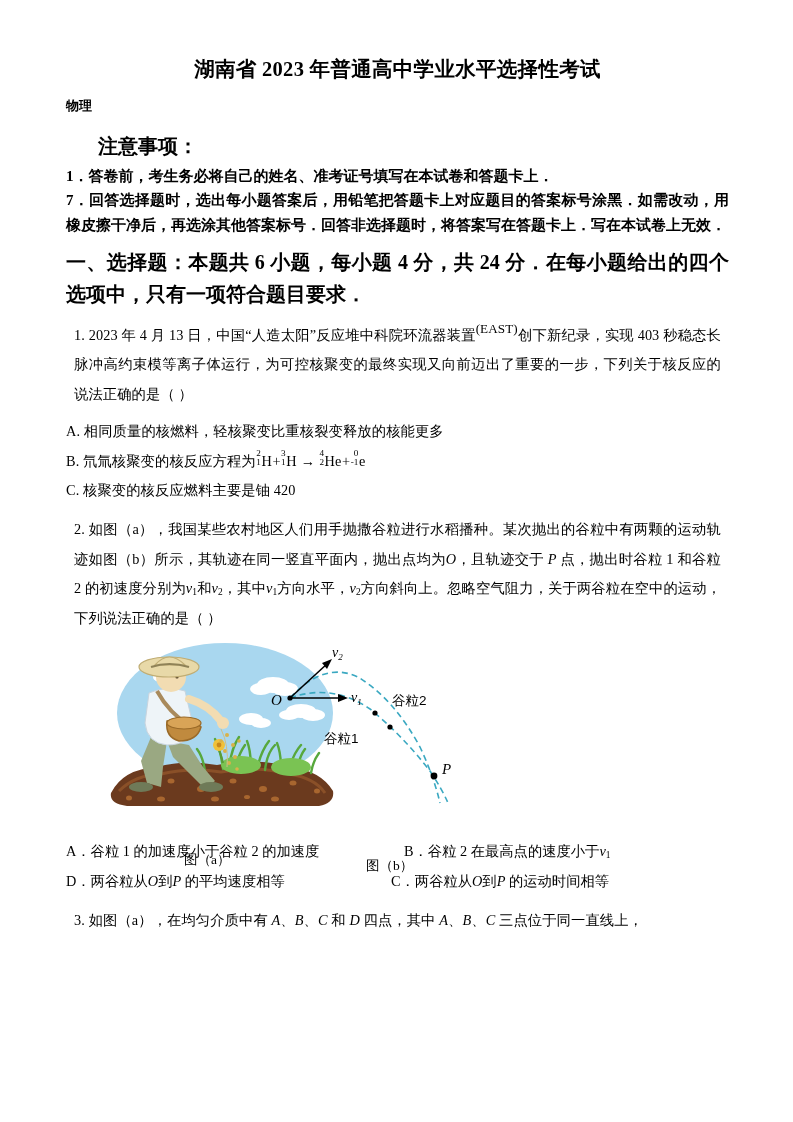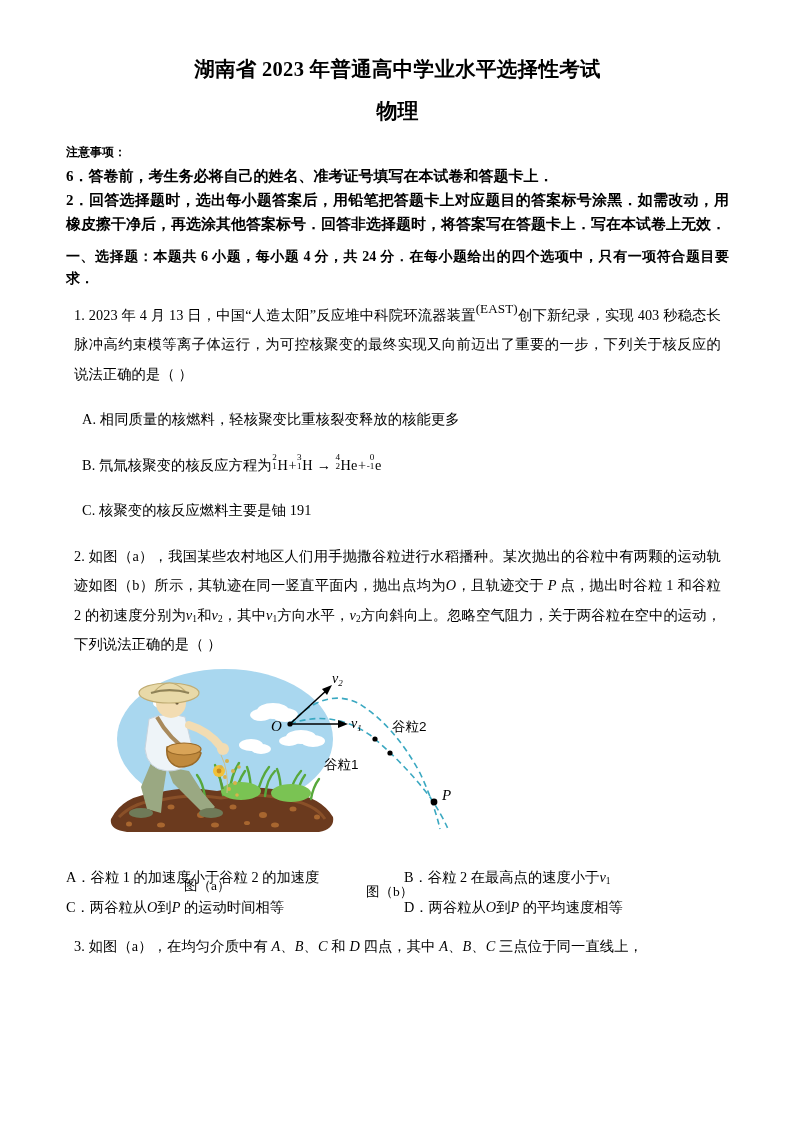--- a/index.html
+++ b/index.html
@@ -33,64 +33,64 @@
   
   .doc-title {
     text-align: center;
     font-size: 20.5px;
     font-weight: bold;
     letter-spacing: 0.3px;
     line-height: 1.35;
     margin: 0 0 2px 0;
   }
   .doc-subtitle {
-    text-align: center;
-    font-size: 21px;
+    font-size: 13px;
     font-weight: bold;
     line-height: 1.5;
     margin: 12px 0 16px 0;
   }
 
   
   .notice-head {
-    font-size: 12px;
+    font-size: 20px;
     font-weight: bold;
     line-height: 1.55;
     margin-bottom: 2px;
+    margin-left: 32px;
   }
   .notice-item {
     font-size: 15px;
     font-weight: bold;
     line-height: 1.62;
     text-align: justify;
     margin: 0;
   }
 
   
   .section-head {
-    font-size: 14px;
+    font-size: 20px;
     font-weight: bold;
     line-height: 1.62;
     text-align: justify;
     margin-top: 9px;
   }
 
   
   .question {
     font-size: 14.3px;
     line-height: 2.06;
     text-align: justify;
     margin-top: 10px;
     letter-spacing: 0.1px;
   }
   .q-stem { margin: 8px; }
   .opt {
     font-size: 14.3px;
     line-height: 2.06;
-    margin: 16px;
+    margin: 0;
   }
   .opt-row {
     display: flex;
     font-size: 14.3px;
     line-height: 2.06;
   }
   .opt-col { width: 50%; }
   .opt-col.wide { width: 52%; }
 
   em.var {
@@ -158,33 +158,33 @@
 </head>
 <body>
 
 <div class="page">
   <div class="content">
 
     <div class="doc-title">湖南省 2023 年普通高中学业水平选择性考试</div>
     <div class="doc-subtitle">物理</div>
 
     <div class="notice-head">注意事项：</div>
-    <p class="notice-item">6．答卷前，考生务必将自己的姓名、准考证号填写在本试卷和答题卡上．</p>
-    <p class="notice-item">2．回答选择题时，选出每小题答案后，用铅笔把答题卡上对应题目的答案标号涂黑．如需改动，用橡皮擦干净后，再选涂其他答案标号．回答非选择题时，将答案写在答题卡上．写在本试卷上无效．</p>
+    <p class="notice-item">1．答卷前，考生务必将自己的姓名、准考证号填写在本试卷和答题卡上．</p>
+    <p class="notice-item">7．回答选择题时，选出每小题答案后，用铅笔把答题卡上对应题目的答案标号涂黑．如需改动，用橡皮擦干净后，再选涂其他答案标号．回答非选择题时，将答案写在答题卡上．写在本试卷上无效．</p>
 
     <div class="section-head">一、选择题：本题共 6 小题，每小题 4 分，共 24 分．在每小题给出的四个选项中，只有一项符合题目要求．</div>
 
     <div class="question">
       <p class="q-stem"><span>1.</span> <span>2023 年 4 月 13 日，中国“人造太阳”反应堆中科院环流器装置</span><span class="sup-paren">(EAST)</span><span>创下新纪录，实现 403 秒稳态长脉冲高约束模等离子体运行，为可控核聚变的最终实现又向前迈出了重要的一步，下列关于核反应的说法正确的是（    ）</span></p>
 
       <p class="opt"><span>A.</span> <span>相同质量的核燃料，轻核聚变比重核裂变释放的核能更多</span></p>
 
       <p class="opt"><span>B.</span> <span>氘氚核聚变的核反应方程为</span><span class="eqn"><span class="nuclide"><span class="idx"><span class="top">2</span><span class="bot">1</span></span><span>H</span></span><span>+</span><span class="nuclide"><span class="idx"><span class="top">3</span><span class="bot">1</span></span><span>H</span></span> <span>→</span> <span class="nuclide"><span class="idx"><span class="top">4</span><span class="bot">2</span></span><span>He</span></span><span>+</span><span class="nuclide"><span class="idx"><span class="top">0</span><span class="bot">-1</span></span><span>e</span></span></span></p>
 
-      <p class="opt"><span>C.</span> <span>核聚变的核反应燃料主要是铀 191</span></p>
+      <p class="opt"><span>C.</span> <span>核聚变的核反应燃料主要是铀 420</span></p>
 
     </div>
 
     <div class="question">
       <p class="q-stem"><span>2.</span> <span>如图（a），我国某些农村地区人们用手抛撒谷粒进行水稻播种。某次抛出的谷粒中有两颗的运动轨迹如图（b）所示，其轨迹在同一竖直平面内，抛出点均为<em class="var">O</em>，且轨迹交于 <em class="var">P</em> 点，抛出时谷粒 1 和谷粒 2 的初速度分别为<em class="var">v</em><sub>1</sub>和<em class="var">v</em><sub>2</sub>，其中<em class="var">v</em><sub>1</sub>方向水平，<em class="var">v</em><sub>2</sub>方向斜向上。忽略空气阻力，关于两谷粒在空中的运动，下列说法正确的是（    ）</span></p>
     </div>
 
     <div class="figures">
 
       <div class="fig-a-wrap">
@@ -319,22 +319,22 @@
 
       <div class="fig-caption cap-a">图（a）</div>
       <div class="fig-caption cap-b">图（b）</div>
     </div>
 
     <div class="opt-row">
       <div class="opt-col wide">A．谷粒 1 的加速度小于谷粒 2 的加速度</div>
       <div class="opt-col">B．谷粒 2 在最高点的速度小于<em class="var">v</em><sub>1</sub></div>
     </div>
     <div class="opt-row">
+      <div class="opt-col">D．两谷粒从<em class="var">O</em>到<em class="var">P</em> 的平均速度相等</div>
       <div class="opt-col wide">C．两谷粒从<em class="var">O</em>到<em class="var">P</em> 的运动时间相等</div>
-      <div class="opt-col">D．两谷粒从<em class="var">O</em>到<em class="var">P</em> 的平均速度相等</div>
     </div>
 
     <div class="question">
       <p class="q-stem"><span>3.</span> <span>如图（a），在均匀介质中有 <em class="var">A</em>、<em class="var">B</em>、<em class="var">C</em> 和 <em class="var">D</em> 四点，其中 <em class="var">A</em>、<em class="var">B</em>、<em class="var">C</em> 三点位于同一直线上，</span></p>
     </div>
 
   </div>
 </div>
 
 </body></html>

